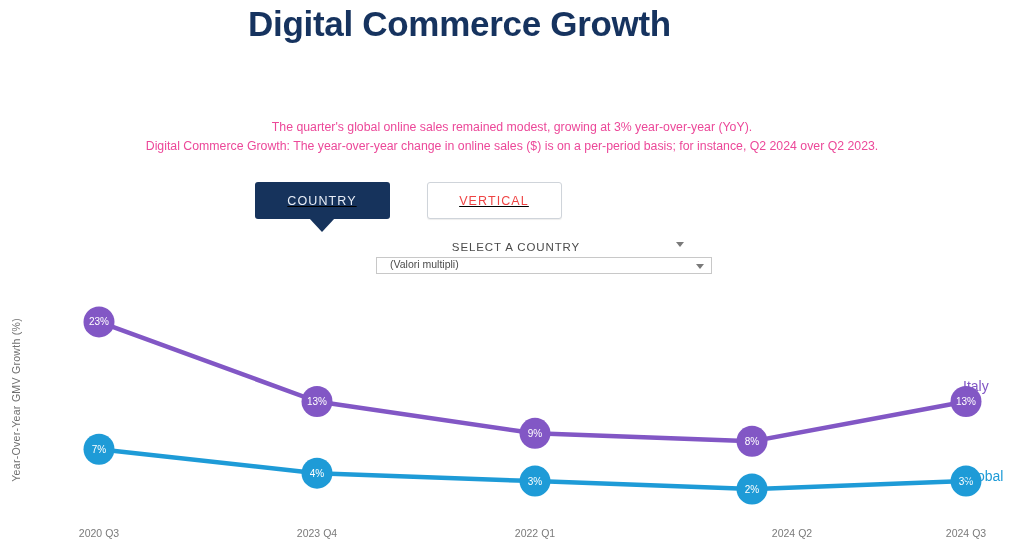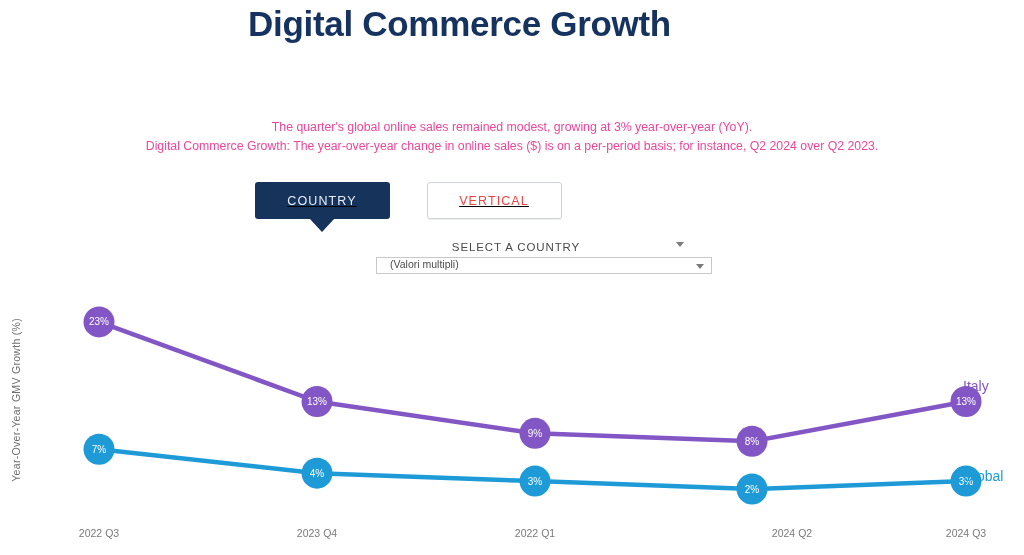--- a/index.html
+++ b/index.html
@@ -193,20 +193,20 @@
           <circle cx="966" cy="481.11538461538464" r="15.5" fill="#1e9bd7"></circle>
           <text x="966" y="484.61538461538464" text-anchor="middle" font-size="10" font-family="&quot;Liberation Sans&quot;, sans-serif" fill="#ffffff">3%</text>
         </g>
       </svg>
   </div>
 
   <div class="series-label italy">Italy</div>
   <div class="series-label global">Global</div>
 
   <div class="xaxis">
-      <div class="xtick" style="left: 99px;">2022 Q3</div>
+      <div class="xtick" style="left: 99px;">2020 Q3</div>
       <div class="xtick" style="left: 317px;">2023 Q4</div>
       <div class="xtick" style="left: 535px;">2022 Q1</div>
       <div class="xtick" style="left: 792px;">2024 Q2</div>
       <div class="xtick" style="left: 966px;">2024 Q3</div>
     </div>
 
 </div>
 
 </body></html>

